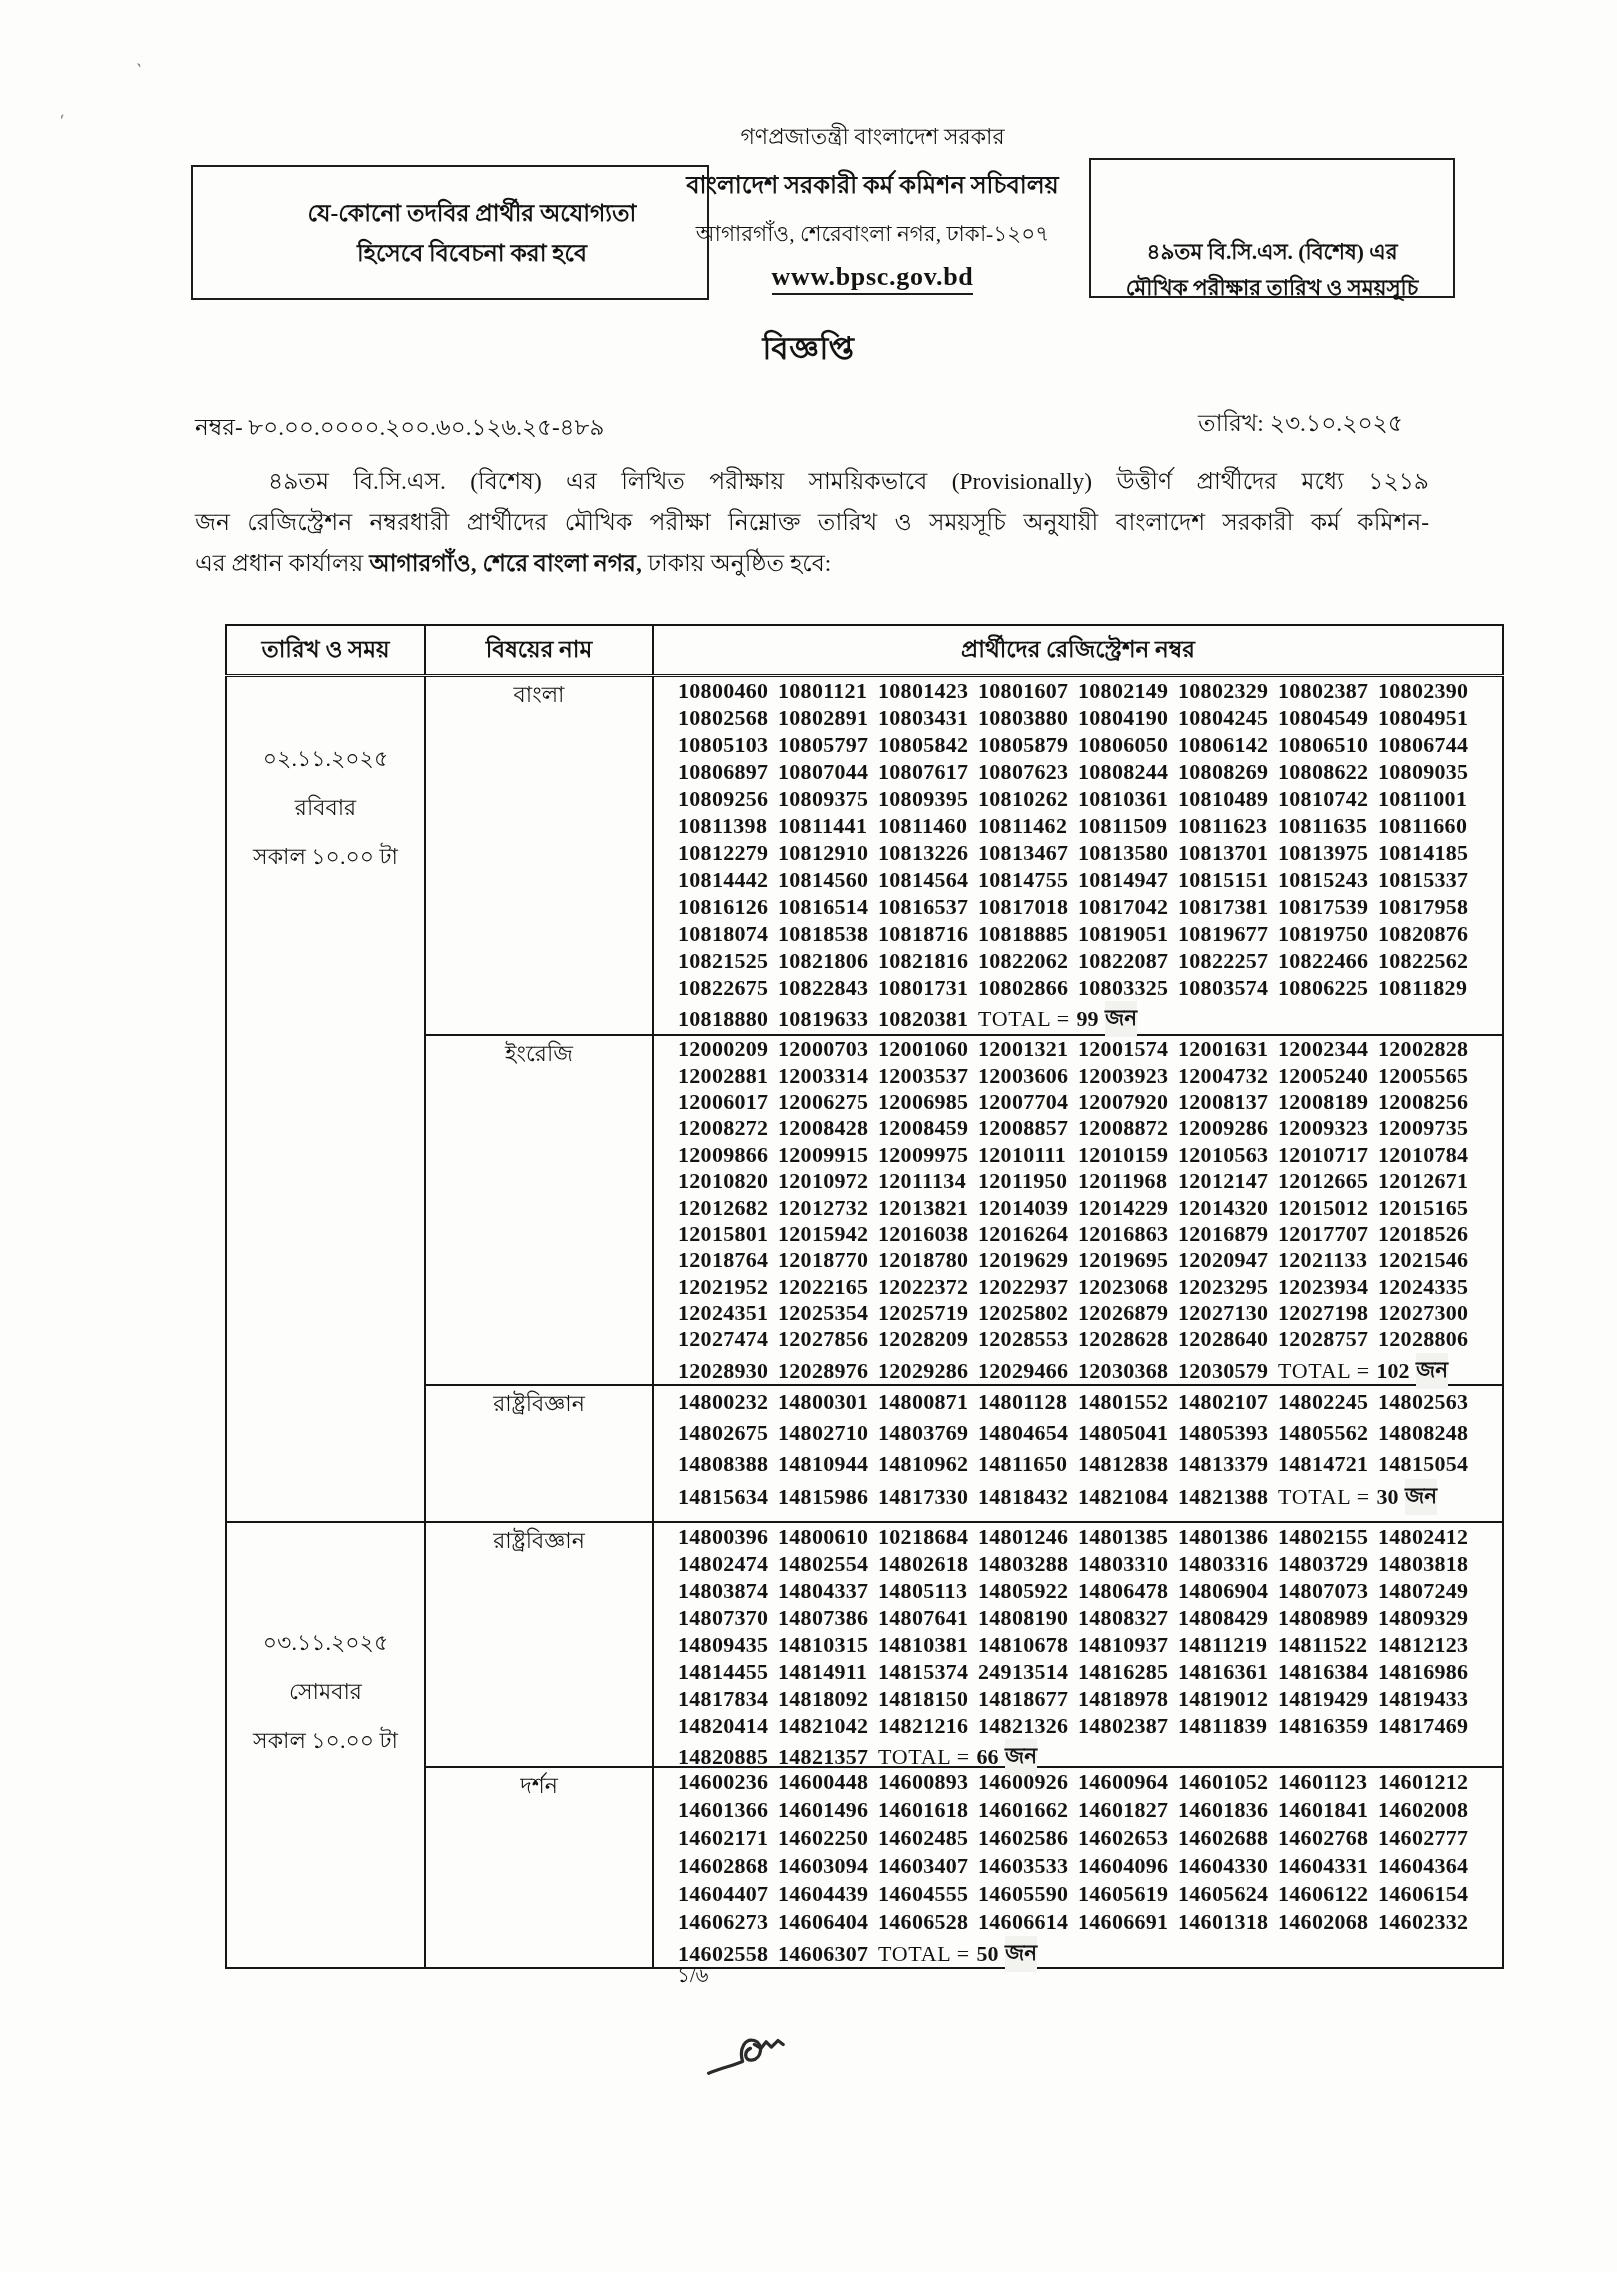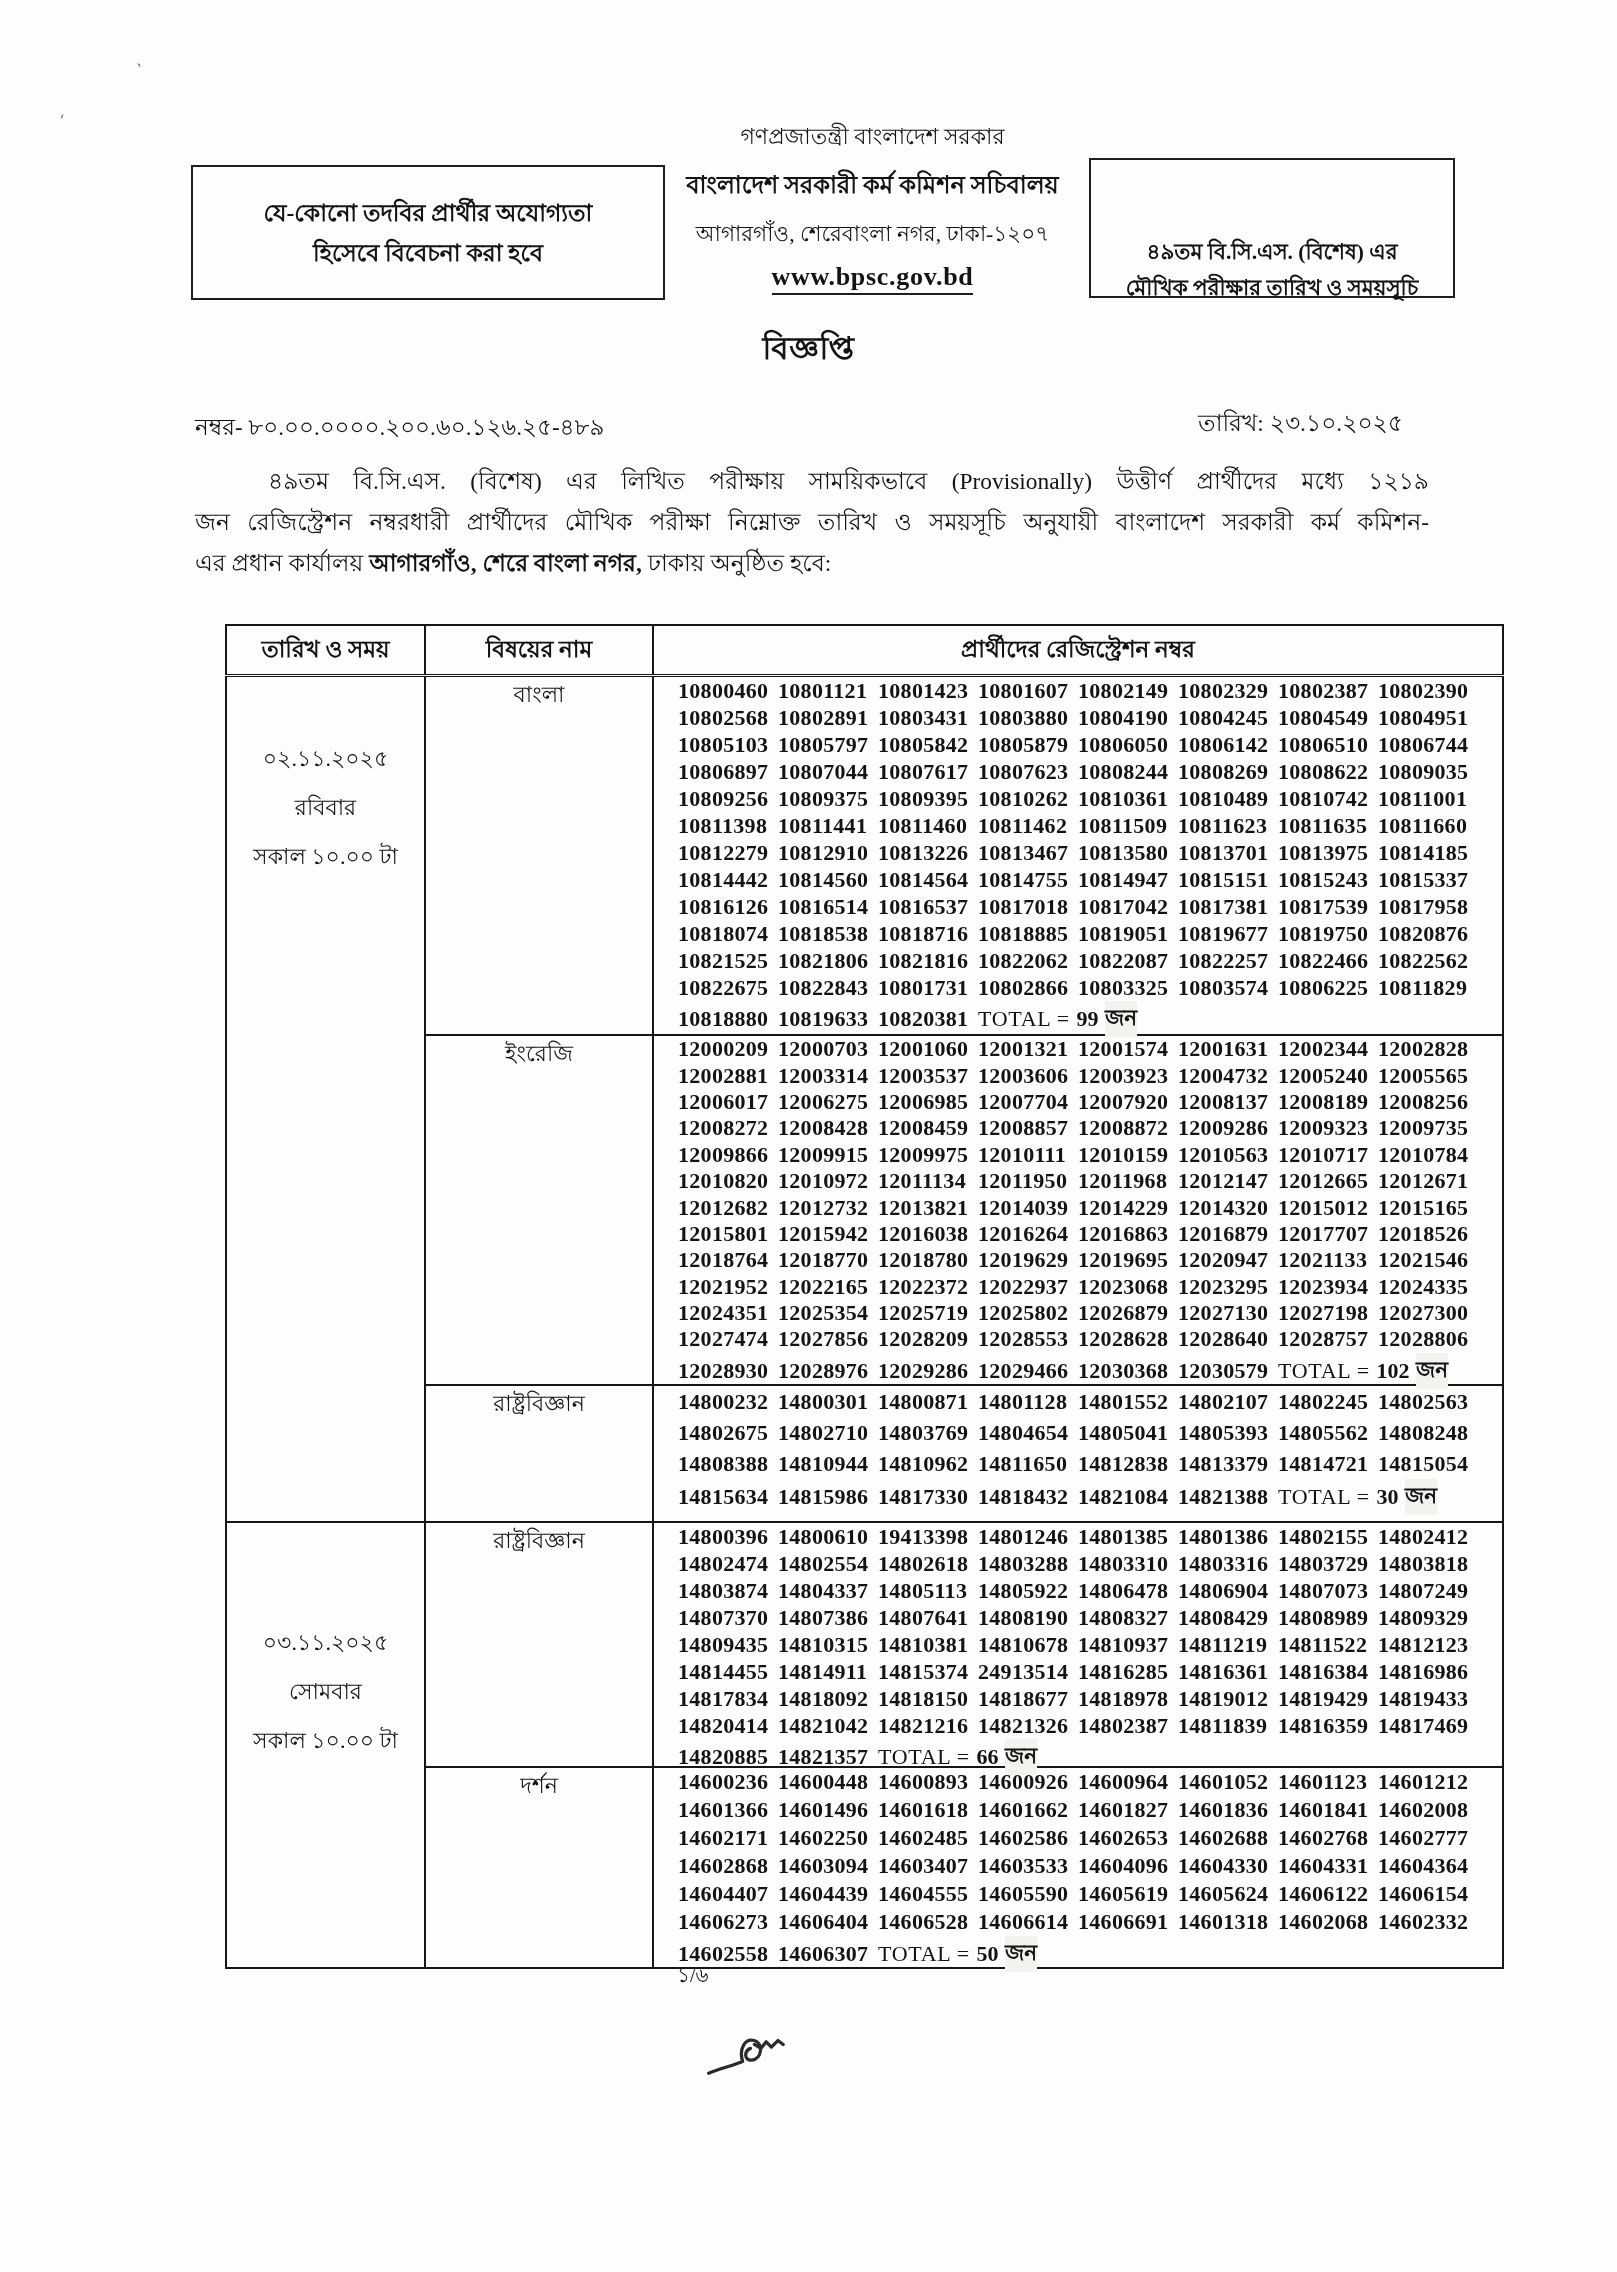--- a/index.html
+++ b/index.html
@@ -7,21 +7,21 @@
         font-family:"Liberation Serif","DejaVu Serif",serif;color:#131313;overflow:hidden;}
 
   
   .art{position:absolute;color:#8a8a8a;font-size:19.5px;font-weight:700;}
   .art1{left:134px;top:60px;transform:rotate(18deg);}
   .art2{left:62px;top:111px;transform:rotate(-32deg);}
 
   
   .hbox{position:absolute;border:2px solid #1d1d1d;display:flex;flex-direction:column;
         justify-content:center;align-items:center;text-align:center;font-weight:700;}
-  .hbox-left{left:191px;top:165px;width:470px;height:131px;font-size:23.4px;line-height:40px;}
+  .hbox-left{left:191px;top:165px;width:470px;height:131px;font-size:23.4px;line-height:40px;padding-left:44px;}
   .hbox-right{left:1089px;top:158px;width:366px;height:140px;font-size:21.5px;line-height:36px;
         justify-content:center;padding-top:83px;box-sizing:border-box;}
   .center-head{position:absolute;left:651px;top:119px;width:443px;text-align:center;}
   .ch-l1{font-size:22px;}
   .ch-l2{font-size:24px;font-weight:700;margin-top:10.4px;}
   .ch-l3{font-size:21.5px;margin-top:10.4px;}
   .ch-web{display:inline-block;font-size:26px;font-weight:700;margin-top:9px;
           border-bottom:2.6px solid #1d1d1d;padding-bottom:1.3px;letter-spacing:0.7px;}
 
   .notice-title{position:absolute;left:0;top:324px;width:100%;text-align:center;
@@ -448,21 +448,21 @@
           <td class="date-cell g1" rowspan="2">
             <div>০৩.১১.২০২৫</div>
             <div>সোমবার</div>
             <div>সকাল ১০.০০ টা</div>
           </td>
           <td class="subject-cell blk-3">রাষ্ট্রবিজ্ঞান</td>
           <td class="numbers-cell blk-3">
             <div class="num-row">
               <span class="num">14800396</span>
               <span class="num">14800610</span>
-              <span class="num">19413398</span>
+              <span class="num">10218684</span>
               <span class="num">14801246</span>
               <span class="num">14801385</span>
               <span class="num">14801386</span>
               <span class="num">14802155</span>
               <span class="num">14802412</span>
             </div>
             <div class="num-row">
               <span class="num">14802474</span>
               <span class="num">14802554</span>
               <span class="num">14802618</span>

